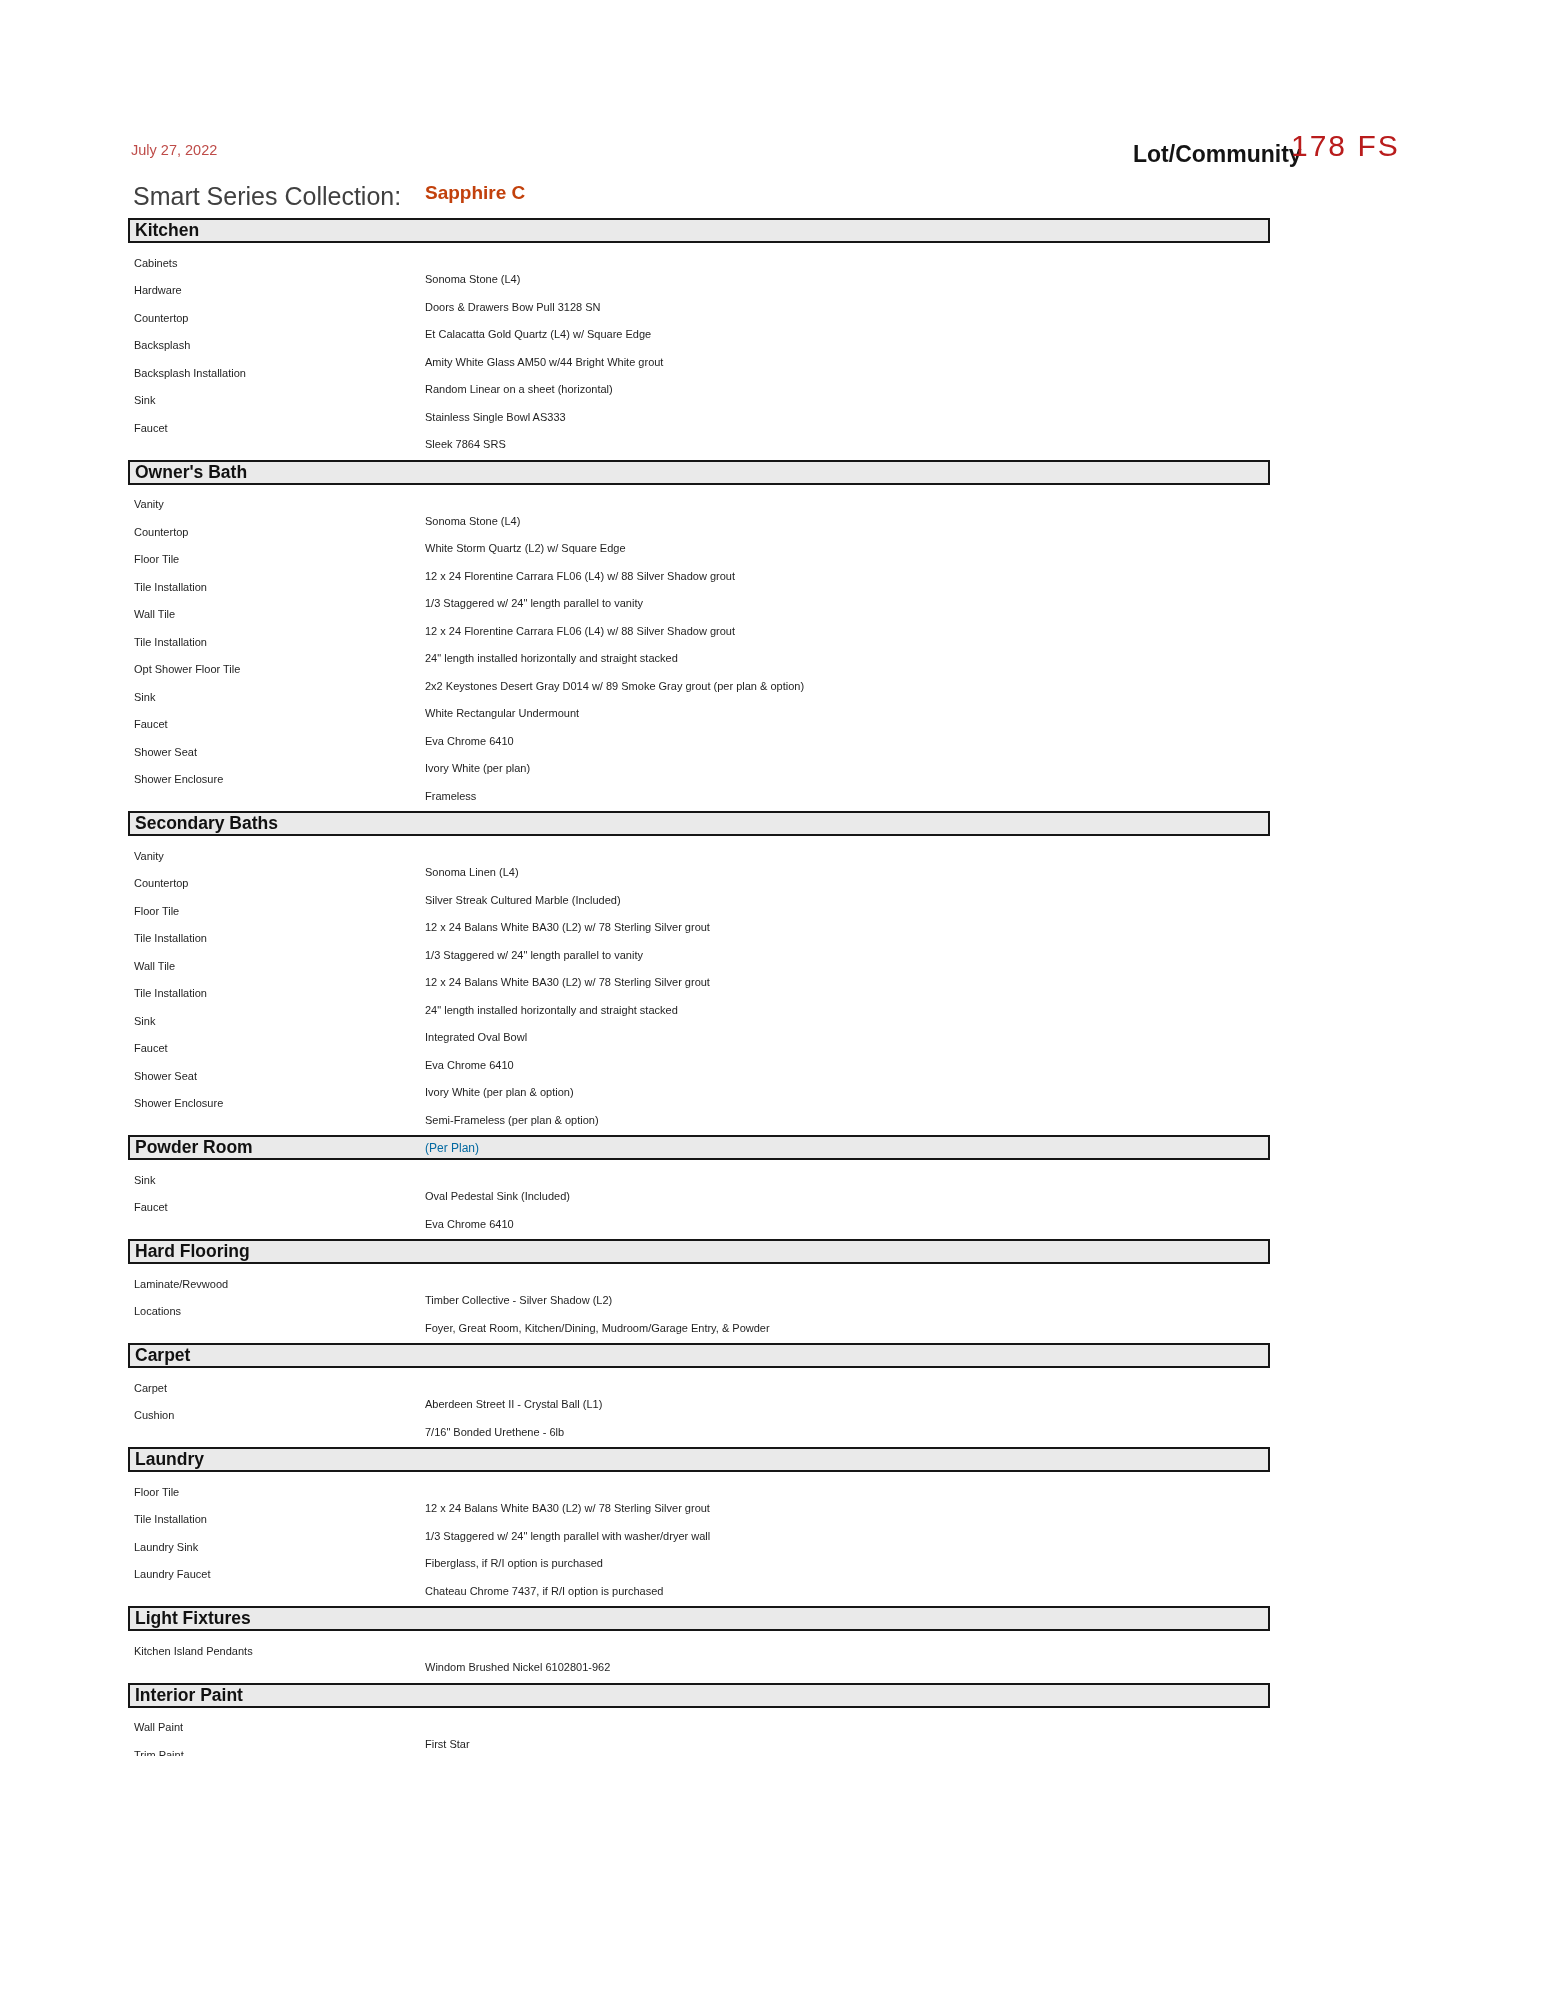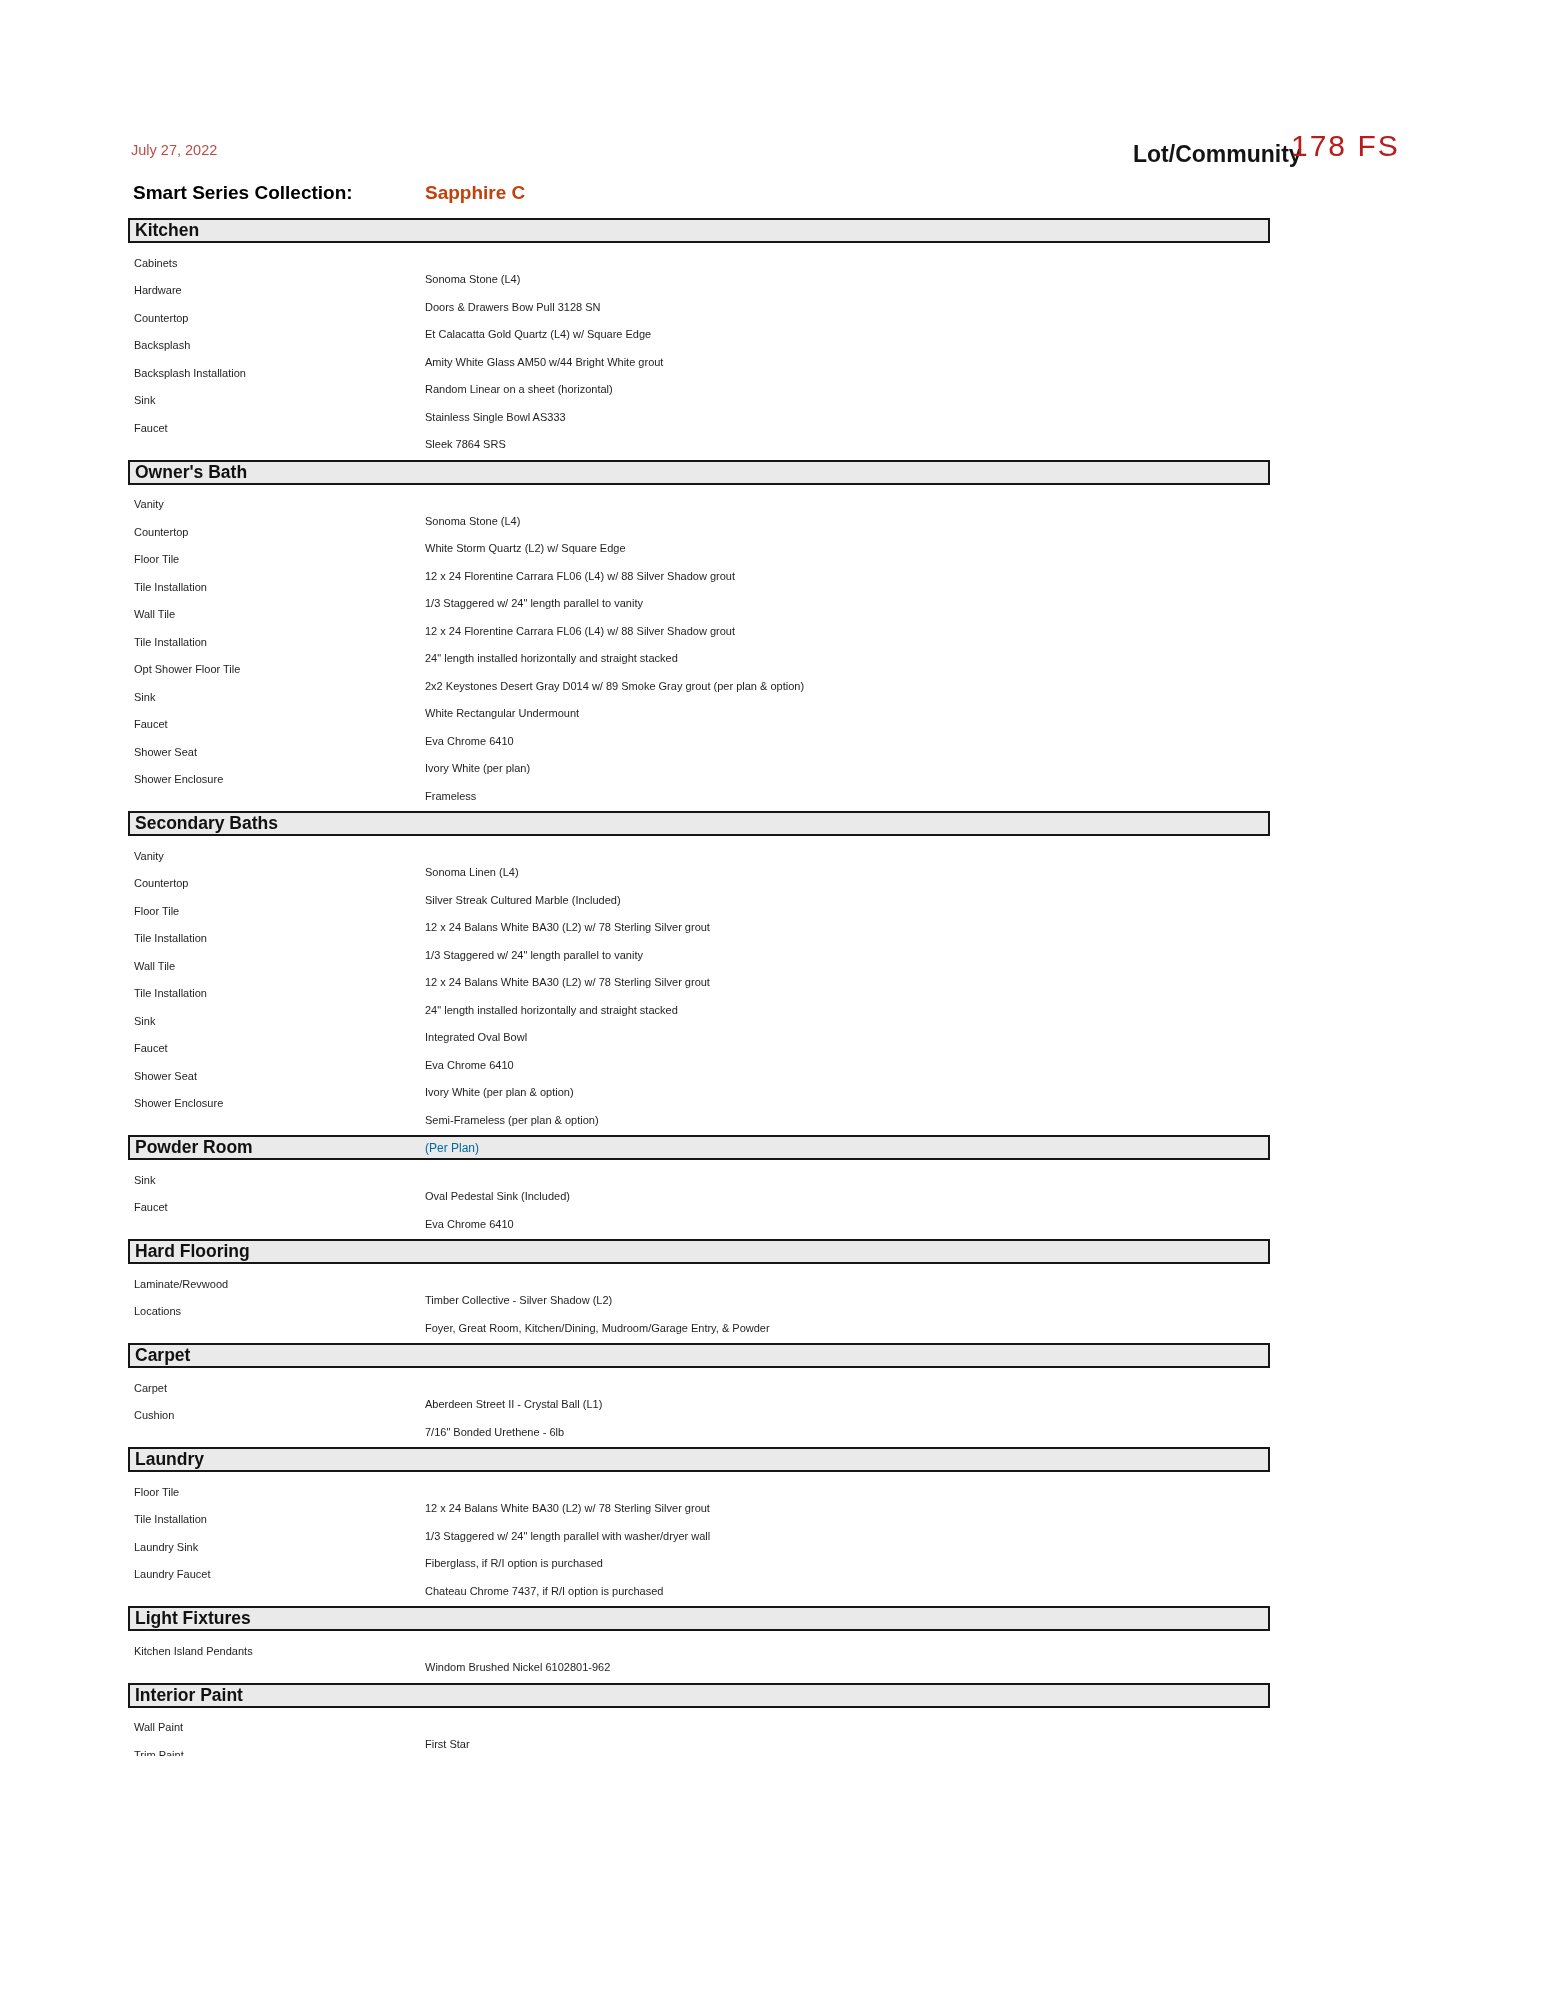--- a/index.html
+++ b/index.html
@@ -18,21 +18,21 @@
   .lot-label {
     position: absolute; left: 1133px; top: 141px;
     font-size: 23px; font-weight: 700; color: #141414;
   }
   .lot-value {
     position: absolute; left: 1291px; top: 129px;
     font-size: 30px; letter-spacing: 2px; color: #b91c1c;
   }
   .title-label {
     position: absolute; left: 133px; top: 182px;
-    font-size: 19px; font-weight: 700; color: #000000;
+    font-size: 25px; font-weight: 400; color: #404040;
   }
   .title-value {
     position: absolute; left: 425px; top: 182px;
     font-size: 19px; font-weight: 700; color: #c2410c;
   }
 
   #sections { position: absolute; left: 128px; top: 218px; width: 1142px; }
   .section { margin-bottom: 18px; }
   .section-header {
     position: relative; box-sizing: border-box;

